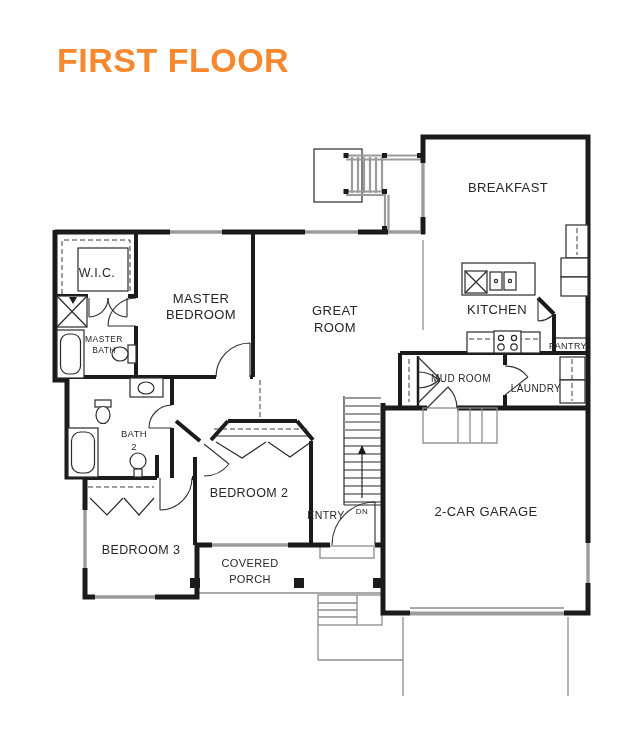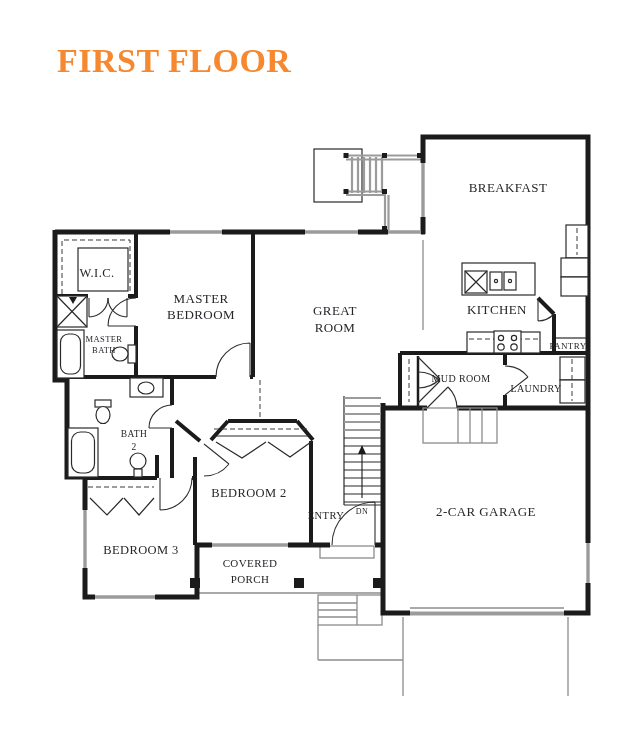--- a/index.html
+++ b/index.html
@@ -3,21 +3,21 @@
 <meta charset="utf-8">
 <style>
   :root{
     --accent:#F6882F;
     --wall:#1B1B1B;
     --gray:#9B9B9B;
     --label:#26262B;
   }
   html,body{margin:0;padding:0;background:#ffffff;}
   .page{position:relative;width:630px;height:744px;background:#ffffff;overflow:hidden;
-        font-family:Liberation Serif, serif;}
+        font-family:Liberation Sans, sans-serif;}
   svg{display:block;}
   
   .w5{stroke:var(--wall);stroke-width:5;fill:none;}
   .w4{stroke:var(--wall);stroke-width:4;fill:none;}
   .w3{stroke:var(--wall);stroke-width:2.5;fill:none;}
   .t {stroke:#2a2a2a;stroke-width:1.2;fill:none;}
   .tg{stroke:#8d8d8d;stroke-width:1.3;fill:none;}
   .g2{stroke:#9b9b9b;stroke-width:2.2;fill:none;}
   .g3{stroke:#9b9b9b;stroke-width:3.4;fill:none;}
   .g4{stroke:#9b9b9b;stroke-width:4;fill:none;}

